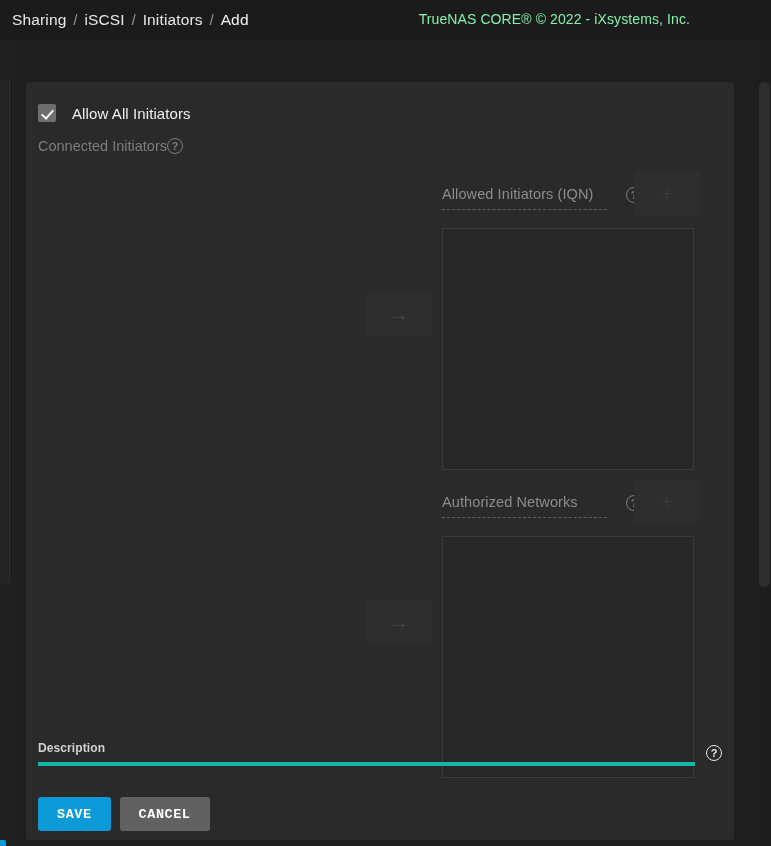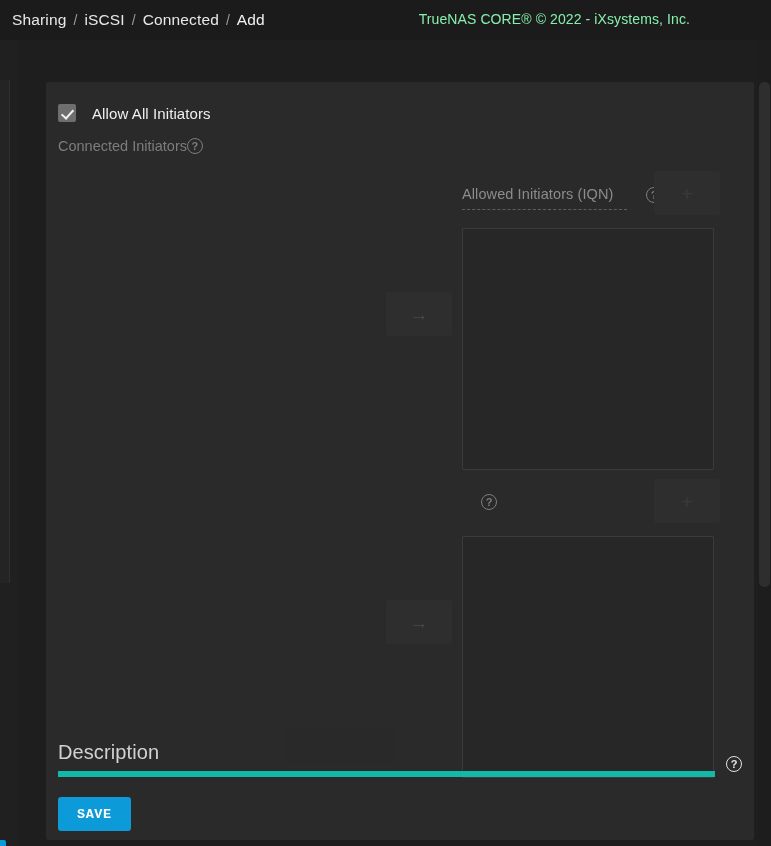--- a/index.html
+++ b/index.html
@@ -91,21 +91,21 @@
   .page {
     position: absolute;
     top: 40px; left: 18px;
     width: 740px; height: 806px;
     background: #1e1e1e;
   }
 
   
   .card {
     position: absolute;
-    top: 42px; left: 28px;
+    top: 42px; left: 8px;
     width: 708px; height: 758px;
     background: #2a2a2a;
     border-radius: 2px;
   }
 
   
   .checkbox-row {
     position: absolute;
     top: 22px; left: 12px;
     display: flex;
@@ -232,25 +232,26 @@
   
   .desc-wrap {
     position: absolute;
     left: 12px; top: 659px;
     width: 684px;
     display: flex;
     align-items: flex-end;
   }
   .desc-field {
     width: 658px;
-    border-bottom: 6px solid #14b8a6;
+    border-bottom: 4px solid #14b8a6;
     padding-bottom: 7px;
-    font-size: 20px;
+    font-size: 12px;
     color: #d2d2d2;
     letter-spacing: .1px;
+    font-weight: bold;
   }
   .desc-wrap .help-icon { margin-left: 11px; margin-bottom: 5px; }
 
   
   .actions {
     position: absolute;
     left: 12px; top: 715px;
     display: flex;
     gap: 9px;
   }
@@ -276,21 +277,21 @@
 <body>
 
 <div class="topbar">
   <nav class="breadcrumb">
     <span class="crumb link">Sharing</span>
     <span class="crumb-sep">/</span>
 
     <span class="crumb link">iSCSI</span>
     <span class="crumb-sep">/</span>
 
-    <span class="crumb link">Connected</span>
+    <span class="crumb link">Initiators</span>
     <span class="crumb-sep">/</span>
 
     <span class="crumb current">Add</span>
   </nav>
 
   <div class="copyright">TrueNAS CORE® © 2022 - iXsystems, Inc.</div>
 </div>
 
 <div class="left-rail">
   <div class="rail-panel"></div>
@@ -321,20 +322,21 @@
         <span class="help-icon dim">?</span>
       </div>
     </div>
     <div class="add-btn" style="left:608px; top:89px;">
       <span>+</span>
     </div>
     <div class="listbox" style="left:416px; top:146px; width:252px; height:242px;"></div>
 
     <div class="field-group" style="left:416px; top:412px;">
       <div class="field-head">
+        <span class="field-underline">Authorized Networks</span>
         <span class="help-icon dim">?</span>
       </div>
     </div>
     <div class="add-btn" style="left:608px; top:397px;">
       <span>+</span>
     </div>
     <div class="listbox" style="left:416px; top:454px; width:252px; height:242px;"></div>
 
     <div class="arrow-btn" style="left:340px; top:518px;">
       <span>→</span>
@@ -344,20 +346,21 @@
       <span>REFRESH</span>
     </div>
 
     <div class="desc-wrap">
       <span class="desc-field">Description</span>
       <span class="help-icon bright">?</span>
     </div>
 
     <div class="actions">
       <button class="btn btn-save">SAVE</button>
+      <button class="btn btn-cancel">CANCEL</button>
     </div>
 
   </div>
 </div>
 
 <div class="scrollbar-track">
   <div class="scrollbar-thumb"></div>
 </div>
 
 </body></html>

